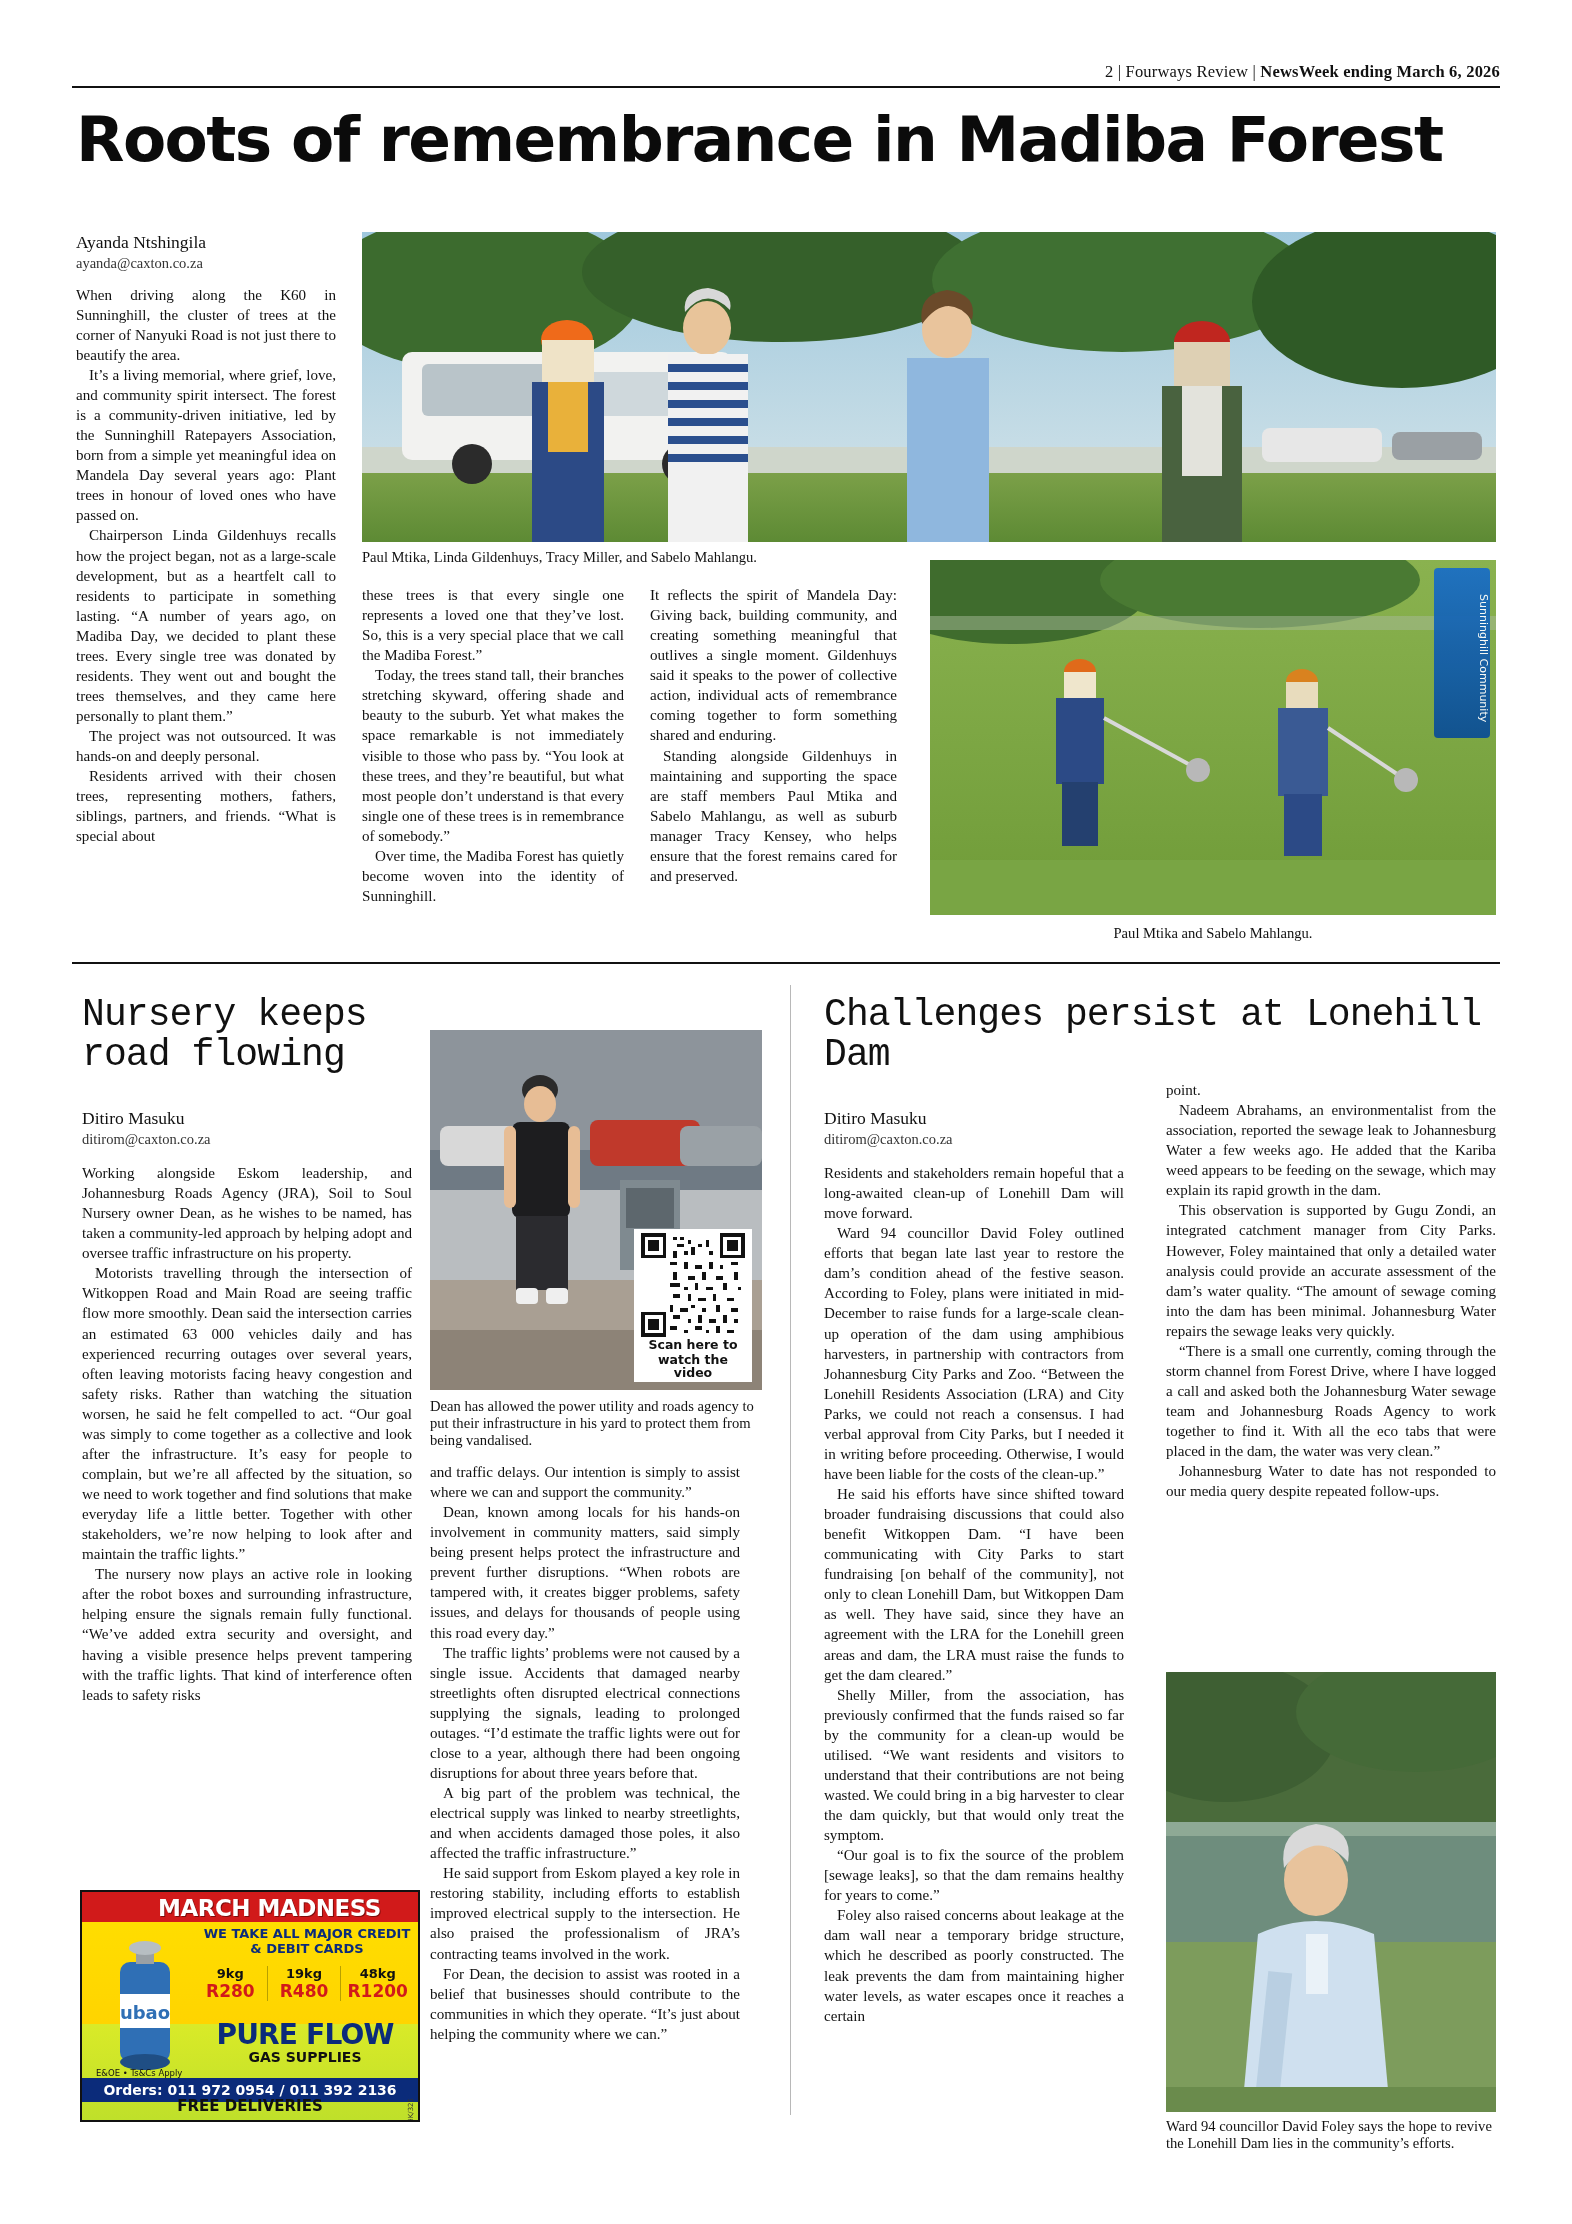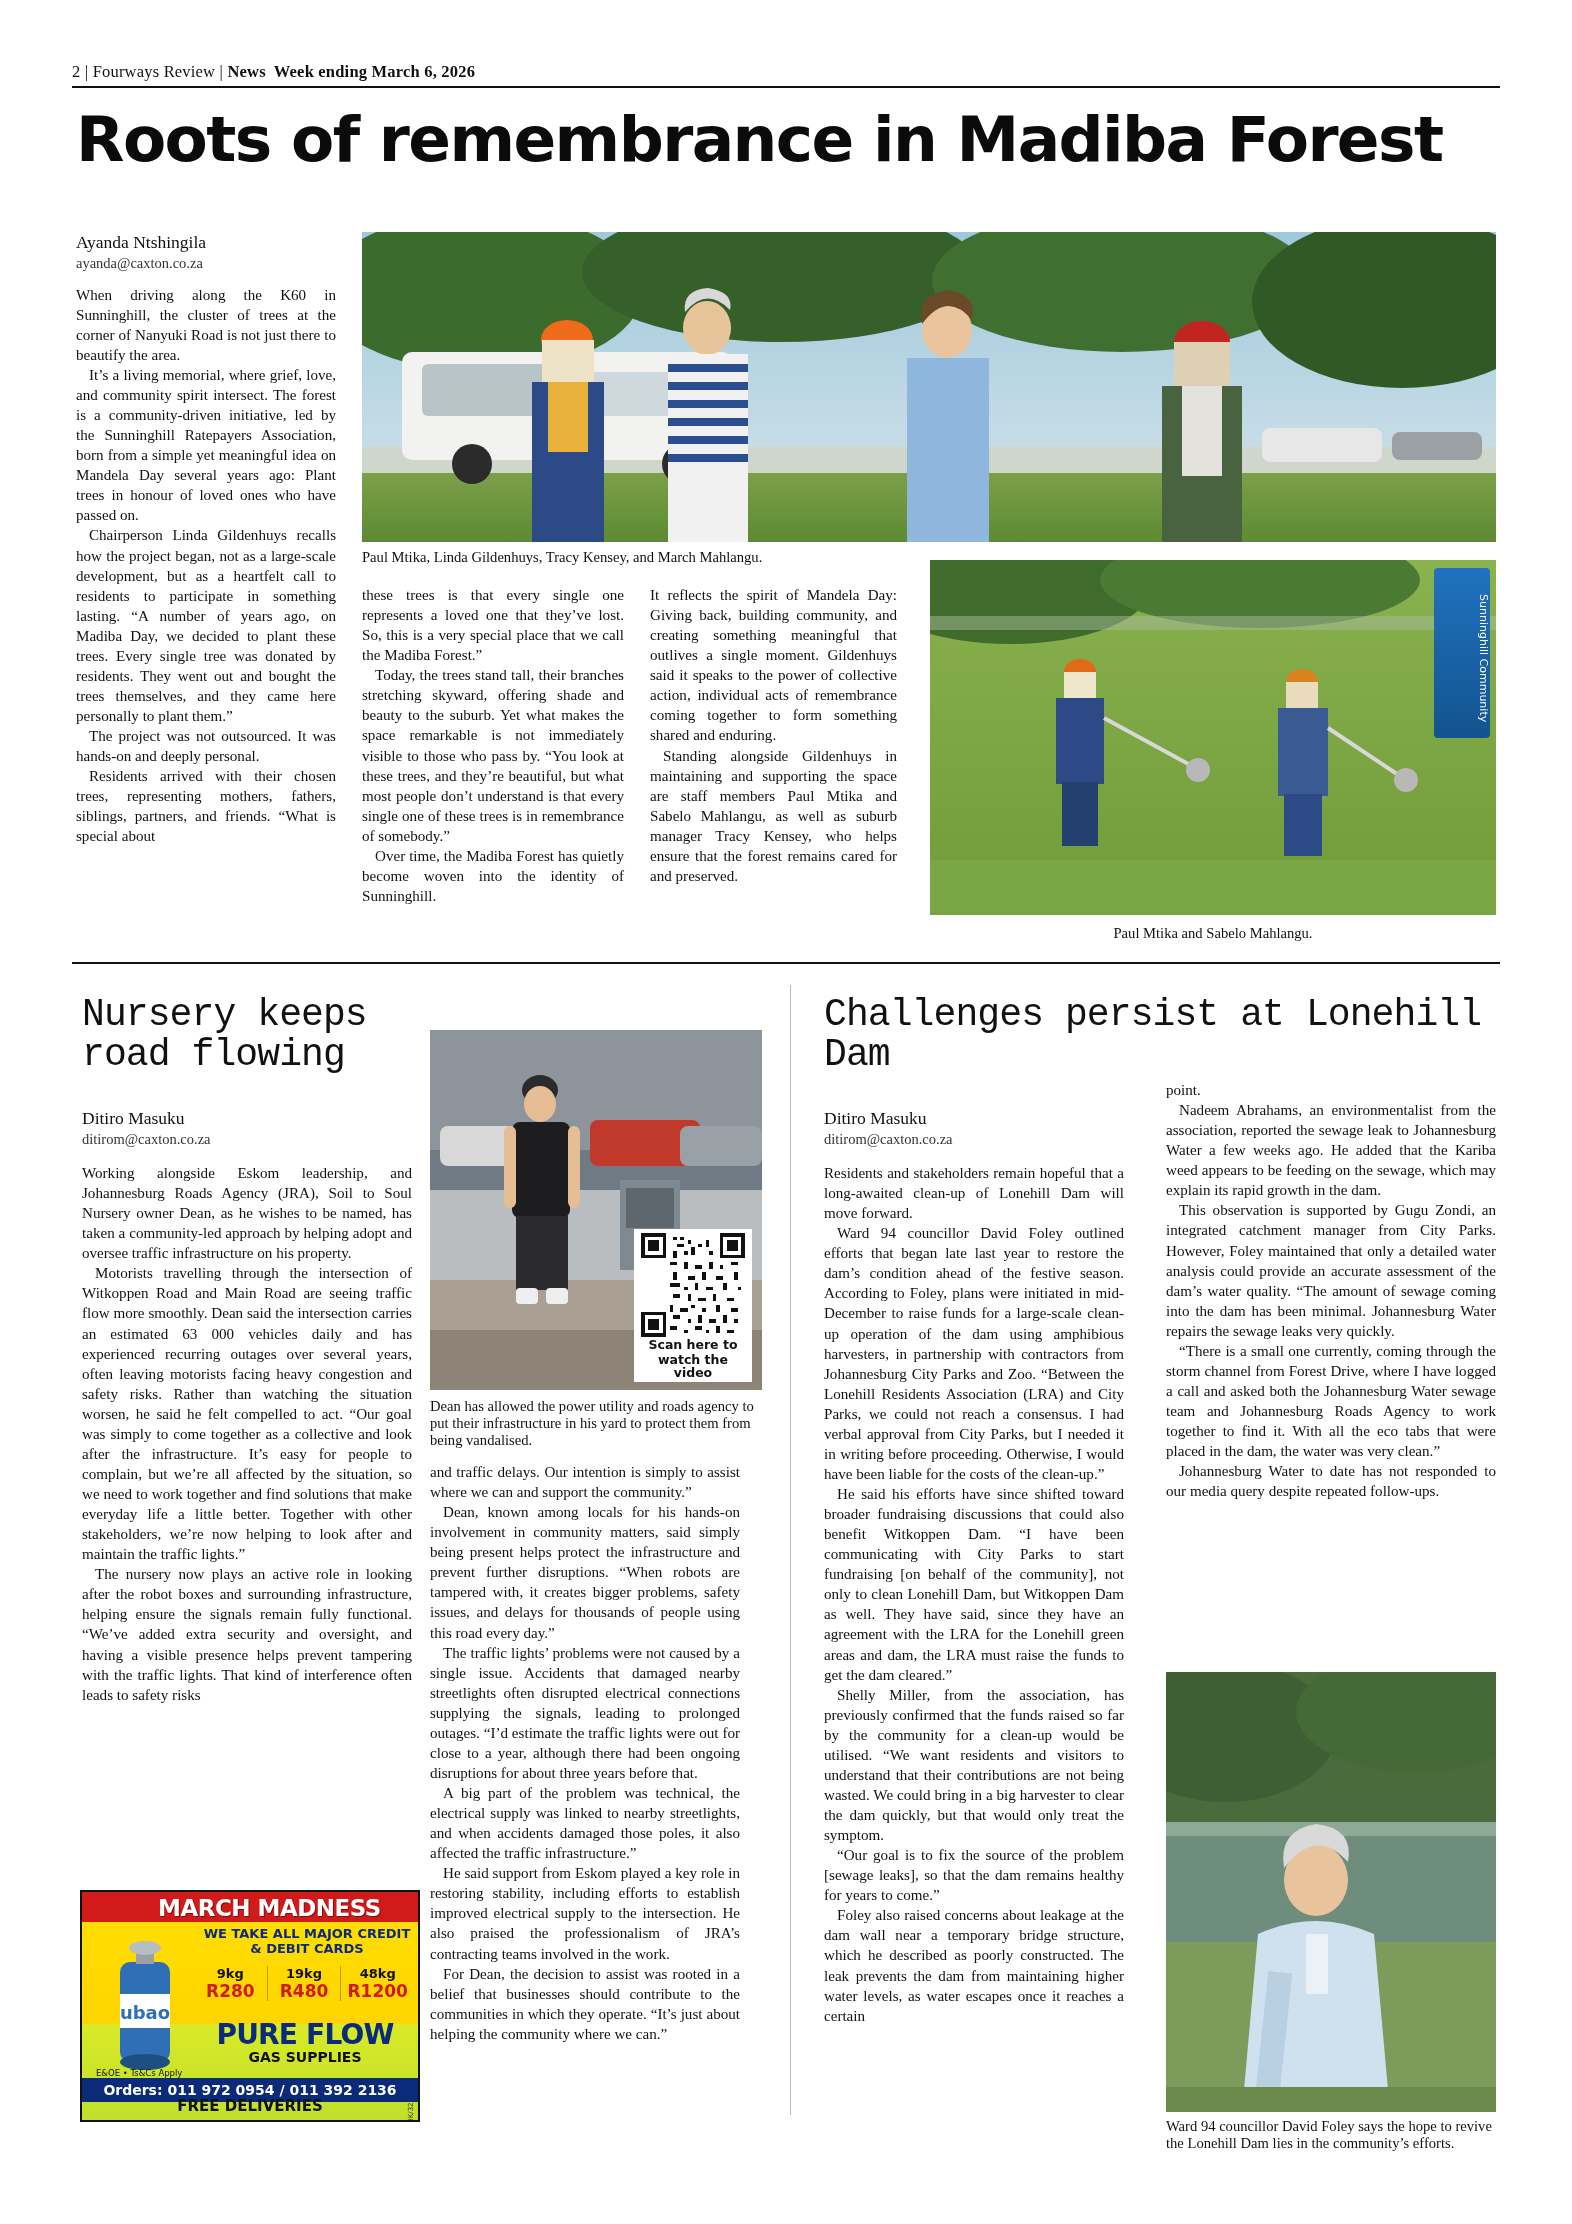--- a/index.html
+++ b/index.html
@@ -21,26 +21,25 @@
     width: 1572px;
     height: 2224px;
     padding: 0;
   }
   
   .masthead {
     position: absolute;
     left: 72px; top: 62px;
     width: 1428px;
     display: flex;
-    justify-content: flex-start;
+    justify-content: flex-end;
     align-items: flex-end;
     font-family: "Liberation Serif", serif;
     font-size: 16.5px;
     letter-spacing: .2px;
-    gap: 8px;
   }
   .masthead .left { color: #111; }
   .masthead .left b { font-weight: bold; }
   .masthead .right { font-weight: bold; font-size: 16.5px; }
   .rule-top {
     position: absolute;
     left: 72px; top: 86px;
     width: 1428px;
     height: 2px;
     background: #111111;
@@ -393,21 +392,21 @@
         <ellipse cx="840" cy="110" rx="28" ry="21" fill="#c0261f"></ellipse>
         <rect x="812" y="110" width="56" height="50" fill="#ded0b4"></rect>
         <rect x="800" y="154" width="80" height="156" fill="#49623f"></rect>
         <rect x="820" y="154" width="40" height="90" fill="#e3e3dc"></rect>
       </g>
 
       <rect x="900" y="196" width="120" height="34" rx="8" fill="#e7e7e7"></rect>
       <rect x="1030" y="200" width="90" height="28" rx="8" fill="#9aa0a4"></rect>
     </svg>
   </div>
-  <div class="photo-caption" id="cap-main">Paul Mtika, Linda Gildenhuys, Tracy Kensey, and March Mahlangu.</div>
+  <div class="photo-caption" id="cap-main">Paul Mtika, Linda Gildenhuys, Tracy Miller, and Sabelo Mahlangu.</div>
 
   <div class="photo-second">
     <svg width="566" height="355" viewBox="0 0 566 355" preserveAspectRatio="none">
       <defs>
         <linearGradient id="grassB" x1="0" y1="0" x2="0" y2="1">
           <stop offset="0%" stop-color="#8ab24f"></stop>
             <stop offset="100%" stop-color="#6f9b38"></stop>
         </linearGradient>
       </defs>
       <rect x="0" y="0" width="566" height="355" fill="url(#grassB)"></rect>

